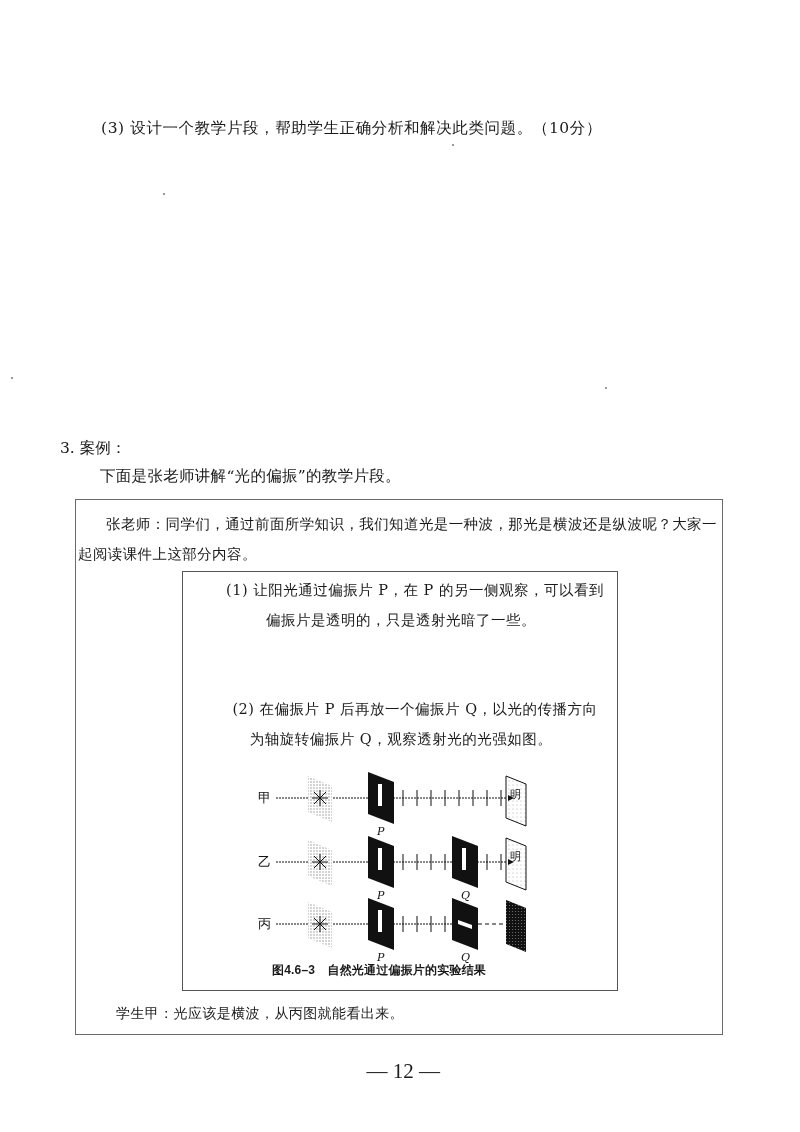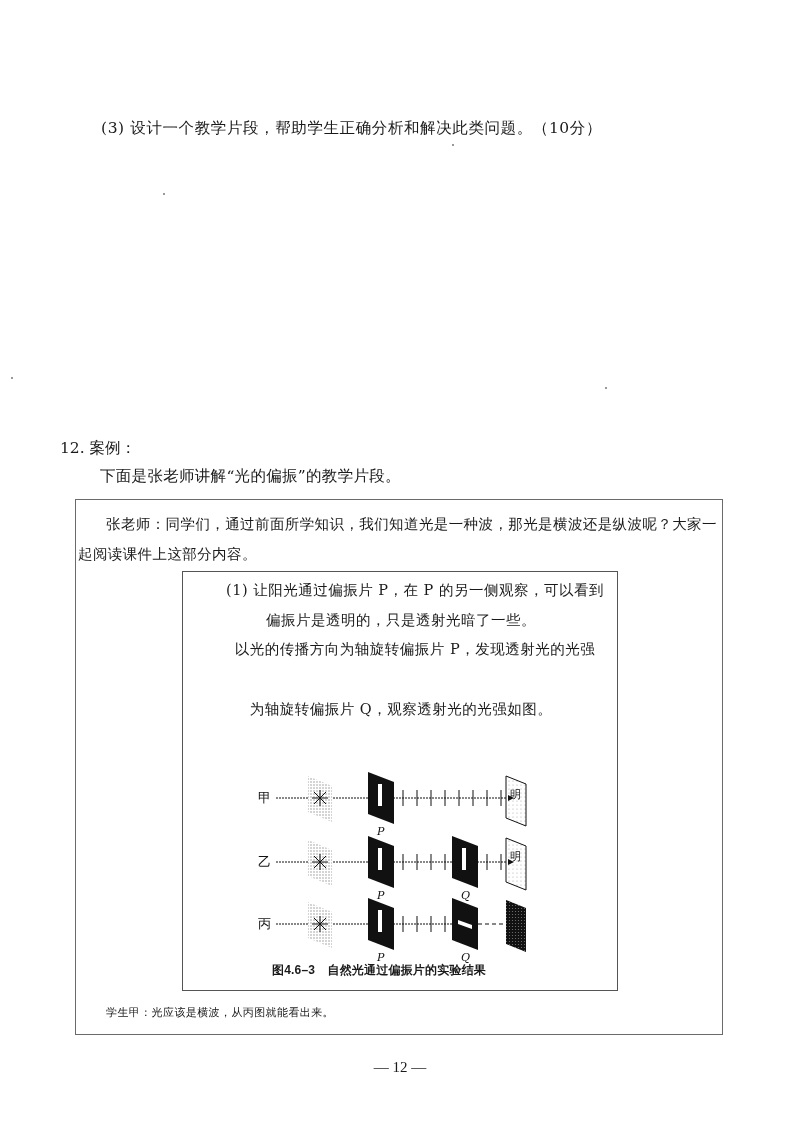--- a/index.html
+++ b/index.html
@@ -27,51 +27,51 @@
       border: 1.2px solid #555; box-sizing: border-box;
     }
     .para { left: 192px; width: 418px; font-size: 14.5px; line-height: 30px; letter-spacing: 0.5px; text-align: center; }
     .para .ind { padding-left: 28px; }
 
     .figure { left: 256px; top: 772px; width: 300px; height: 200px; }
     .fig-caption {
       left: 272px; top: 962px; font-family: Liberation Sans, sans-serif;
       font-size: 12px; font-weight: bold; white-space: nowrap; letter-spacing: 0.2px;
     }
-    .student-line { left: 106px; top: 1005px; font-size: 11px; white-space: nowrap; letter-spacing: 0.4px; }
+    .student-line { left: 116px; top: 1005px; font-size: 14px; white-space: nowrap; letter-spacing: 0.4px; }
     .page-num {
-      left: 360px; top: 1059px; width: 80px; text-align: center; font-size: 15px;
+      left: 360px; top: 1059px; width: 80px; text-align: right; font-size: 21px;
       font-family: "Liberation Serif", "DejaVu Serif", serif;
     }
   </style>
 </head>
 <body>
 
 <div class="abs q3">(3) 设计一个教学片段，帮助学生正确分析和解决此类问题。（10分）</div>
 
 <div class="abs speck" style="left:452px;top:144px;"></div>
 <div class="abs speck" style="left:163px;top:193px;"></div>
 <div class="abs speck" style="left:11px;top:377px;"></div>
 <div class="abs speck" style="left:605px;top:387px;"></div>
 
-<div class="abs q11">12. 案例：</div>
+<div class="abs q11">3. 案例：</div>
 <div class="abs intro">下面是张老师讲解“光的偏振”的教学片段。</div>
 
 <div class="abs outer-box"></div>
 <div class="abs teacher-line">张老师：同学们，通过前面所学知识，我们知道光是一种波，那光是横波还是纵波呢？大家一起阅读课件上这部分内容。</div>
 
 <div class="abs inner-box"></div>
 <div class="abs para" style="top:575px;">
   <div class="ind">(1) 让阳光通过偏振片 P，在 P 的另一侧观察，可以看到</div>
   <div>偏振片是透明的，只是透射光暗了一些。</div>
 </div>
 <div class="abs para" style="top:634px;">
-  <div class="ind">以光的传播方向为轴旋转偏振片 P，发现透射光的光强</div>
 </div>
 <div class="abs para" style="top:694px;">
+  <div class="ind">(2) 在偏振片 P 后再放一个偏振片 Q，以光的传播方向</div>
   <div>为轴旋转偏振片 Q，观察透射光的光强如图。</div>
 </div>
 
 <svg class="abs figure" viewBox="0 0 300 200" width="300" height="200">
   <defs>
     <pattern id="dots" width="3" height="3" patternUnits="userSpaceOnUse">
       <rect width="3" height="3" fill="#fff"></rect>
       <circle cx="1" cy="1" r="0.7" fill="#888"></circle>
     </pattern>
     <pattern id="darkdots" width="3" height="3" patternUnits="userSpaceOnUse">

